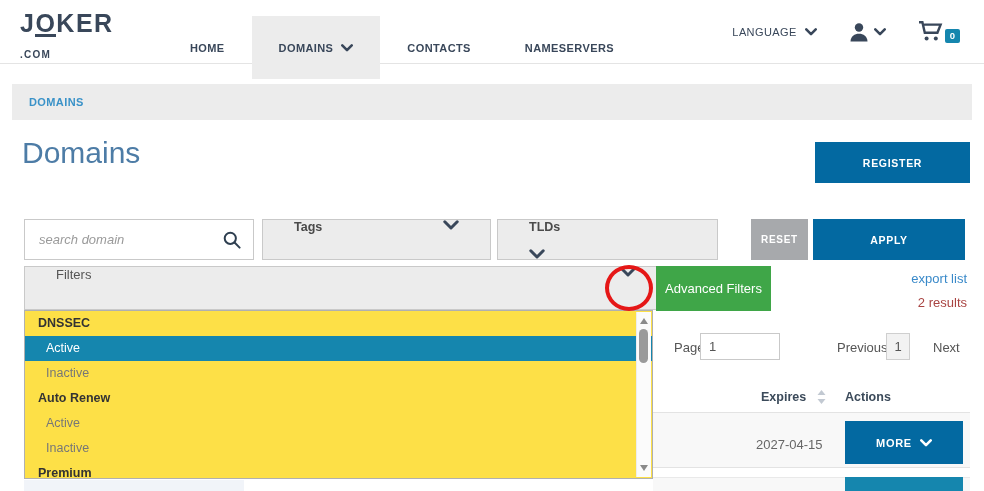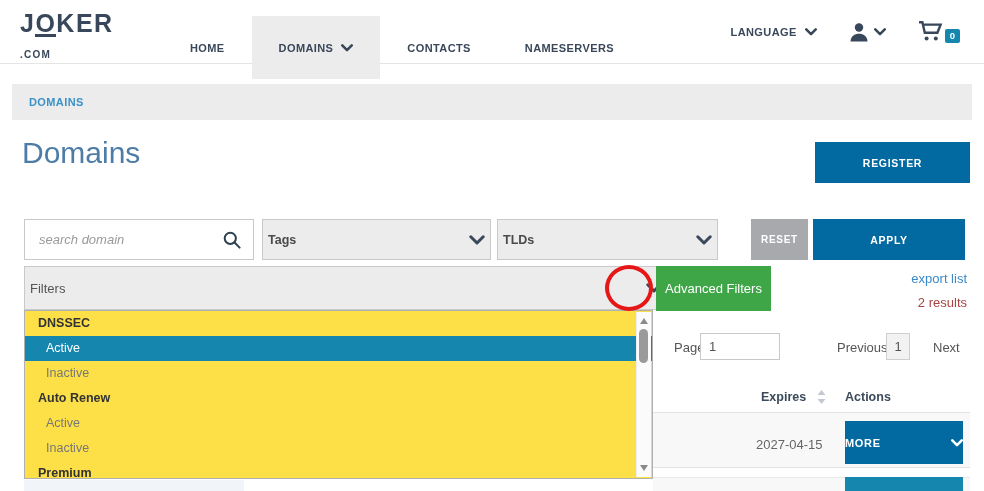--- a/index.html
+++ b/index.html
@@ -11,21 +11,21 @@
   .navbar{position:absolute;top:0;left:0;right:0;height:63px;background:#fff;border-bottom:1px solid #e4e4e4;}
   .logo{position:absolute;left:20px;top:11px;color:#39475a;cursor:pointer;line-height:1;}
   .logo-main{font-size:25px;font-weight:700;letter-spacing:1.5px;}
   .logo-main .o-u{display:inline-block;border-bottom:3px solid #39475a;line-height:0.82;}
   .logo-suffix{font-size:10px;font-weight:700;letter-spacing:1.2px;margin-top:13px;}
   .nav-items{position:absolute;left:163px;top:16px;height:63px;display:flex;}
   .nav-item{display:flex;align-items:center;gap:8px;padding:0 27px;font-size:11px;font-weight:700;
             color:#39475a;letter-spacing:0.4px;cursor:pointer;white-space:nowrap;}
   .nav-item.active{background:#ececec;}
   .nav-right{position:absolute;right:24px;top:0;height:63px;display:flex;align-items:center;gap:32px;color:#39475a;}
-  .nav-lang{display:flex;align-items:center;gap:8px;font-size:11px;font-weight:700;letter-spacing:0.4px;cursor:pointer;}
+  .nav-lang{display:flex;align-items:center;gap:8px;font-size:11px;font-weight:400;letter-spacing:0.4px;cursor:pointer;}
   .nav-user{display:flex;align-items:center;gap:5px;cursor:pointer;}
   .cart-wrap{display:flex;align-items:flex-start;cursor:pointer;}
   .cart-badge{background:#1586ae;color:#fff;font-size:9.5px;font-weight:700;padding:2px 5px;
               border-radius:2px;margin-left:2px;margin-top:9px;line-height:1;}
 
   
   .breadcrumb{position:absolute;left:12px;right:12px;top:84px;height:36px;background:#ececec;
               display:flex;align-items:center;padding-left:17px;}
   .breadcrumb span{font-size:11px;font-weight:700;color:#3a92c8;letter-spacing:0.4px;cursor:pointer;}
 
@@ -41,25 +41,25 @@
   .btn-apply{left:813px;top:219px;width:152px;height:41px;}
   .btn-advanced{left:656px;top:266px;width:115px;height:45px;background:#3fa648;
                 font-size:13px;font-weight:400;letter-spacing:0;}
 
   
   .search-box{left:24px;top:219px;width:230px;height:41px;background:#fff;border:1px solid #c9c9c9;
               display:flex;align-items:center;padding:0 12px;}
   .search-box input{border:none;outline:none;flex:1;font-size:13px;font-style:italic;color:#555;
                     background:transparent;font-family:inherit;min-width:0;}
   .search-box input::placeholder{color:#9a9a9a;font-style:italic;}
-  .select-box{background:#ececec;border:1px solid #c9c9c9;display:flex;align-items:center;
-              justify-content:space-between;padding:0 5px;font-size:12.5px;font-weight:600;
+  .select-box{background:#ececec;border:1px solid #c9c9c9;display:flex;
+              justify-content:space-between;padding:0 31px;font-size:12.5px;font-weight:600;
               color:#4a4a4a;cursor:pointer;}
   .sel-tags{left:262px;top:219px;width:229px;height:41px;}
-  .sel-tlds{left:497px;top:219px;width:221px;height:41px;}
+  .sel-tlds{left:497px;top:219px;width:221px;height:41px;flex-direction:column;}
   .sel-filters{left:24px;top:266px;width:644px;height:44px;font-weight:400;color:#555;font-size:13px;}
   .chev{flex:none;color:#39475a;}
   .export-link{right:17px;top:271px;font-size:13px;color:#3989c9;cursor:pointer;}
   .results-label{right:17px;top:295px;font-size:13px;color:#a94442;}
 
   
   .dropdown{left:24px;top:310px;width:629px;height:169px;background:#fde047;border:1px solid #b0b0b0;
             z-index:6;overflow:hidden;}
   .dd-item{height:25px;line-height:25px;font-size:12.5px;white-space:nowrap;}
   .dd-header{padding-left:13px;font-weight:700;color:#333;}
@@ -88,21 +88,21 @@
   .next-label{left:933px;top:340px;cursor:pointer;}
 
   
   .th{font-size:12.5px;font-weight:700;color:#3b4a5a;}
   .th-expires{left:761px;top:390px;cursor:pointer;}
   .sort-icon{left:817px;top:390px;cursor:pointer;}
   .th-actions{left:845px;top:390px;}
   .row1{left:653px;top:412px;width:317px;height:56px;background:#f8f8f8;
         border-top:1px solid #e3e3e3;border-bottom:1px solid #e3e3e3;}
   .row-date{left:756px;top:437px;font-size:13px;color:#666;}
-  .btn-more{left:845px;top:421px;width:118px;height:43px;font-size:11px;justify-content:space-between;}
+  .btn-more{left:845px;top:421px;width:118px;height:43px;font-size:11px;}
   .row2{left:653px;top:477px;width:317px;height:20px;background:#f8f8f8;border-top:1px solid #e9e9e9;}
   .btn-more2{left:845px;top:477px;width:118px;height:20px;background:#1586ae;}
   .partial-panel{left:24px;top:480px;width:220px;height:11px;background:#f1f4f9;}
 </style>
 </head>
 <body>
 
 <div class="stage">
 
   <div class="navbar">

